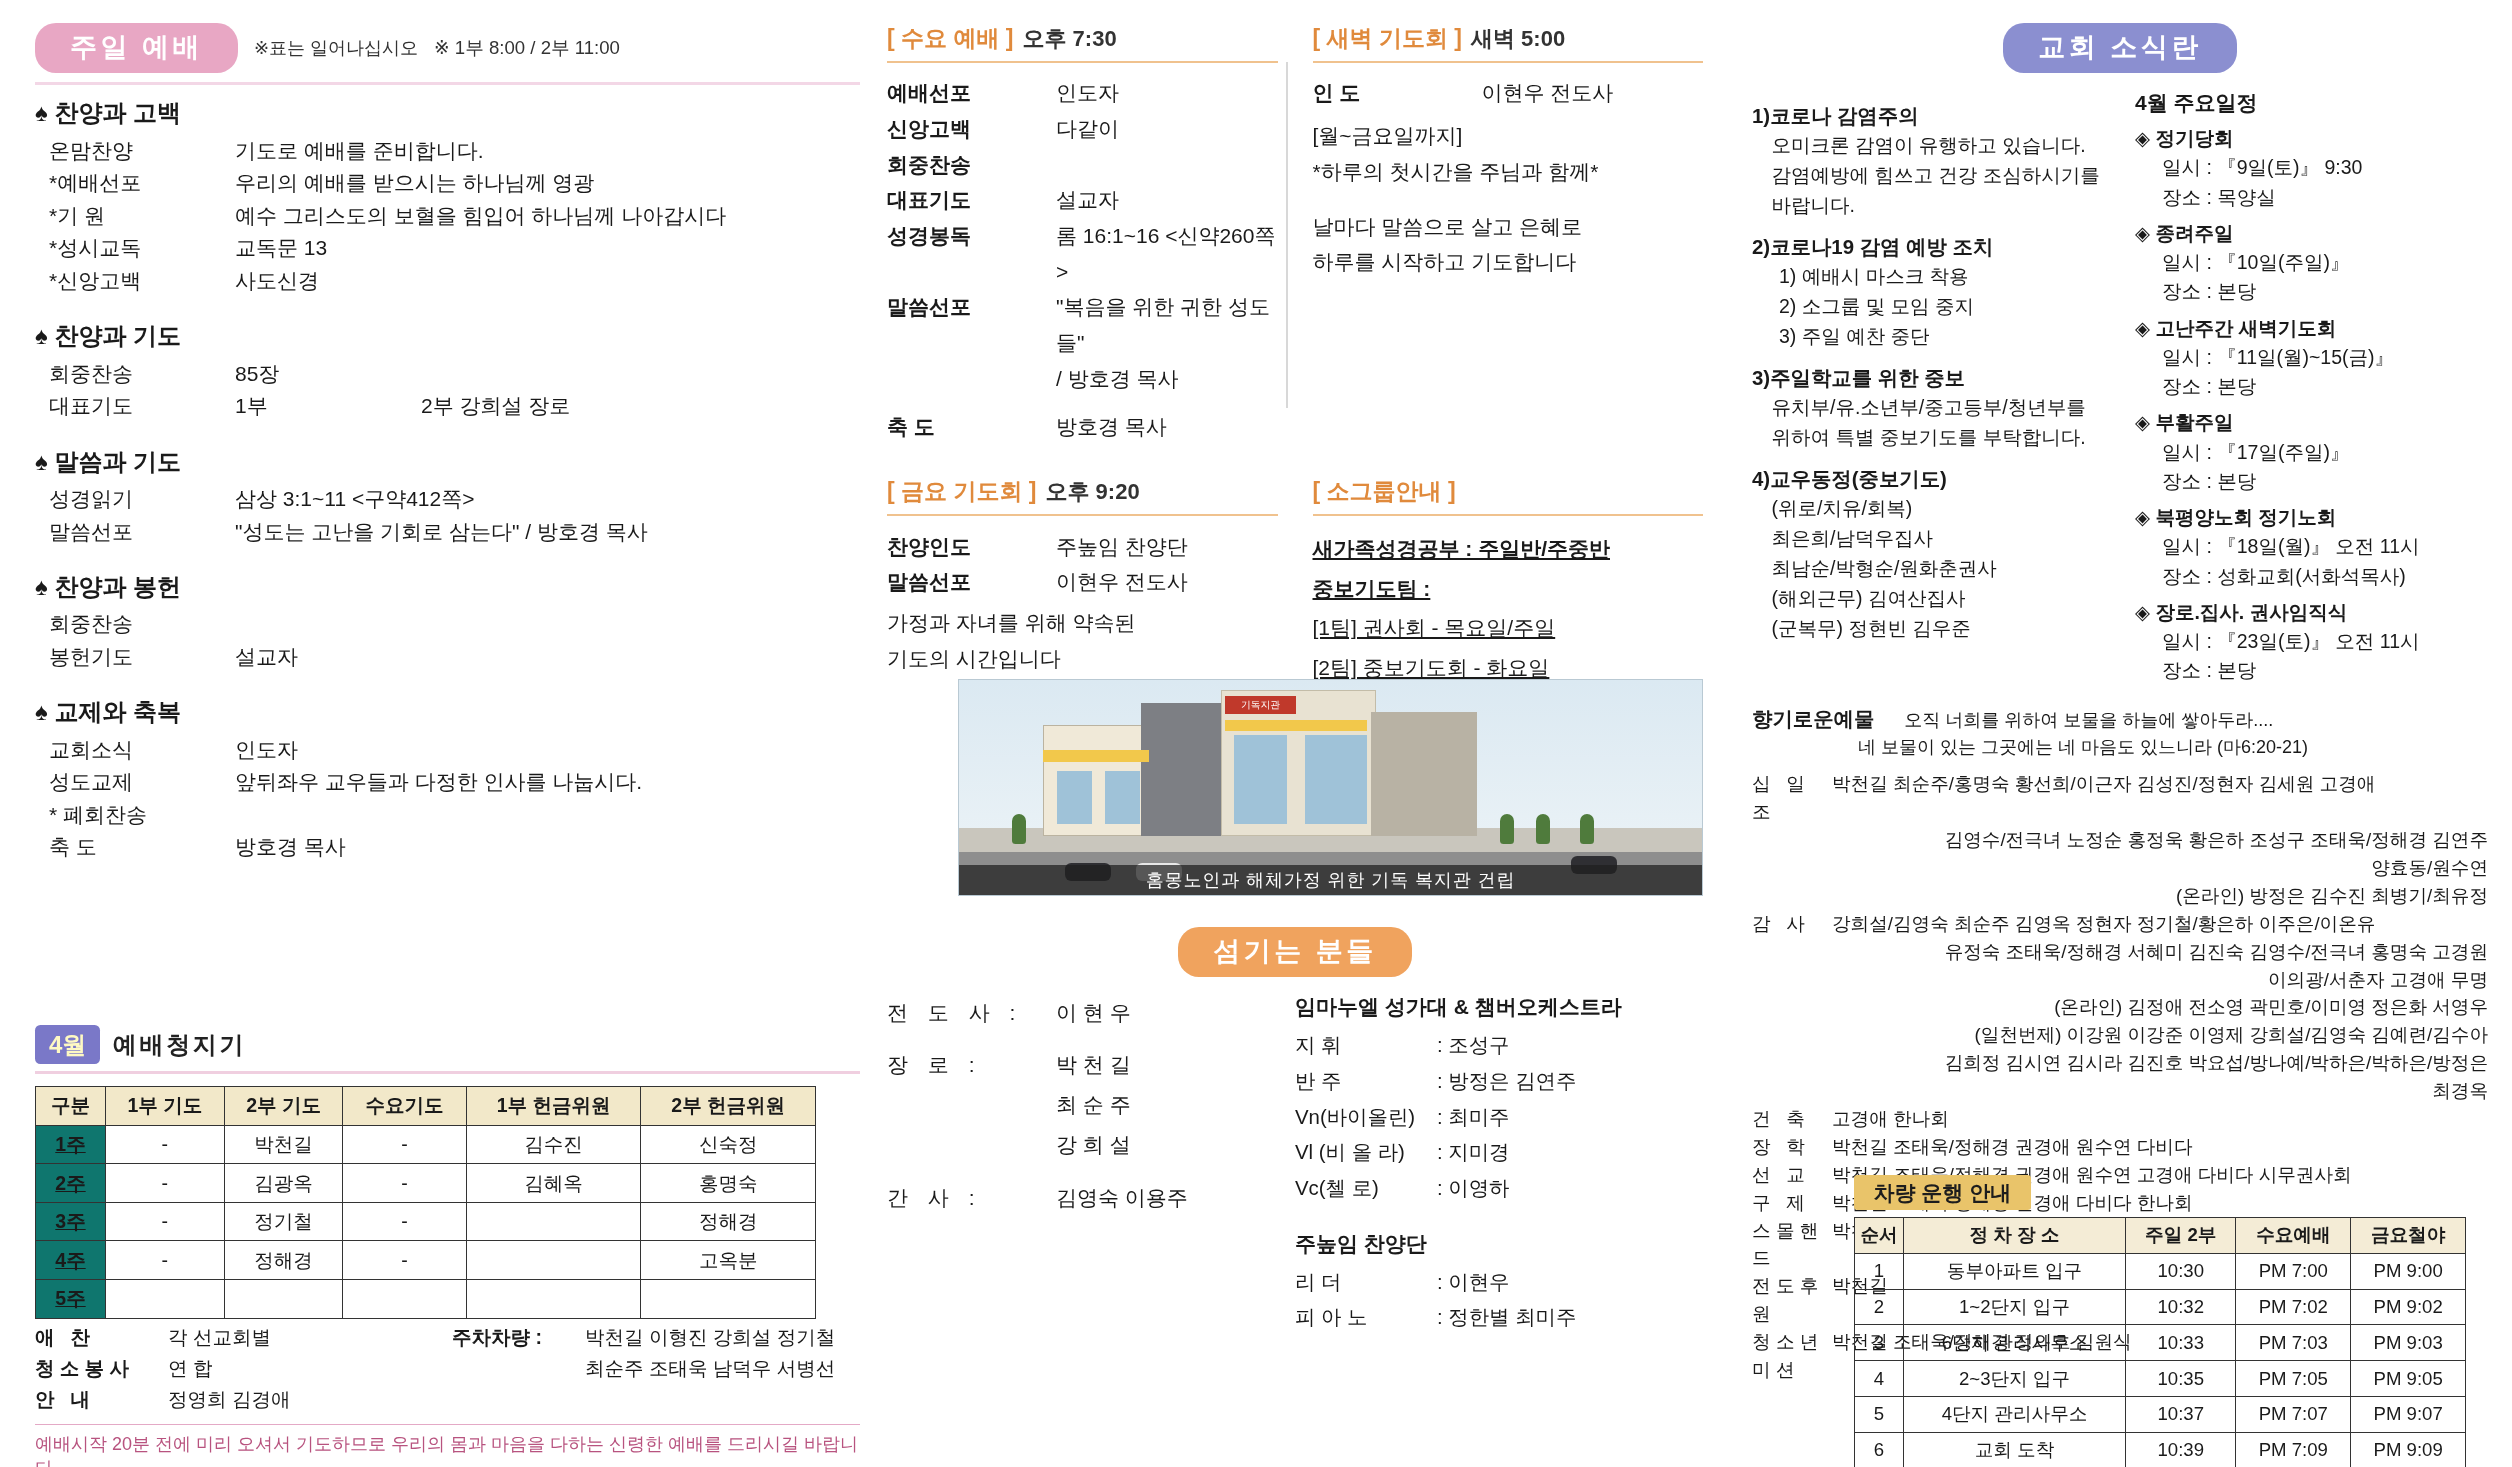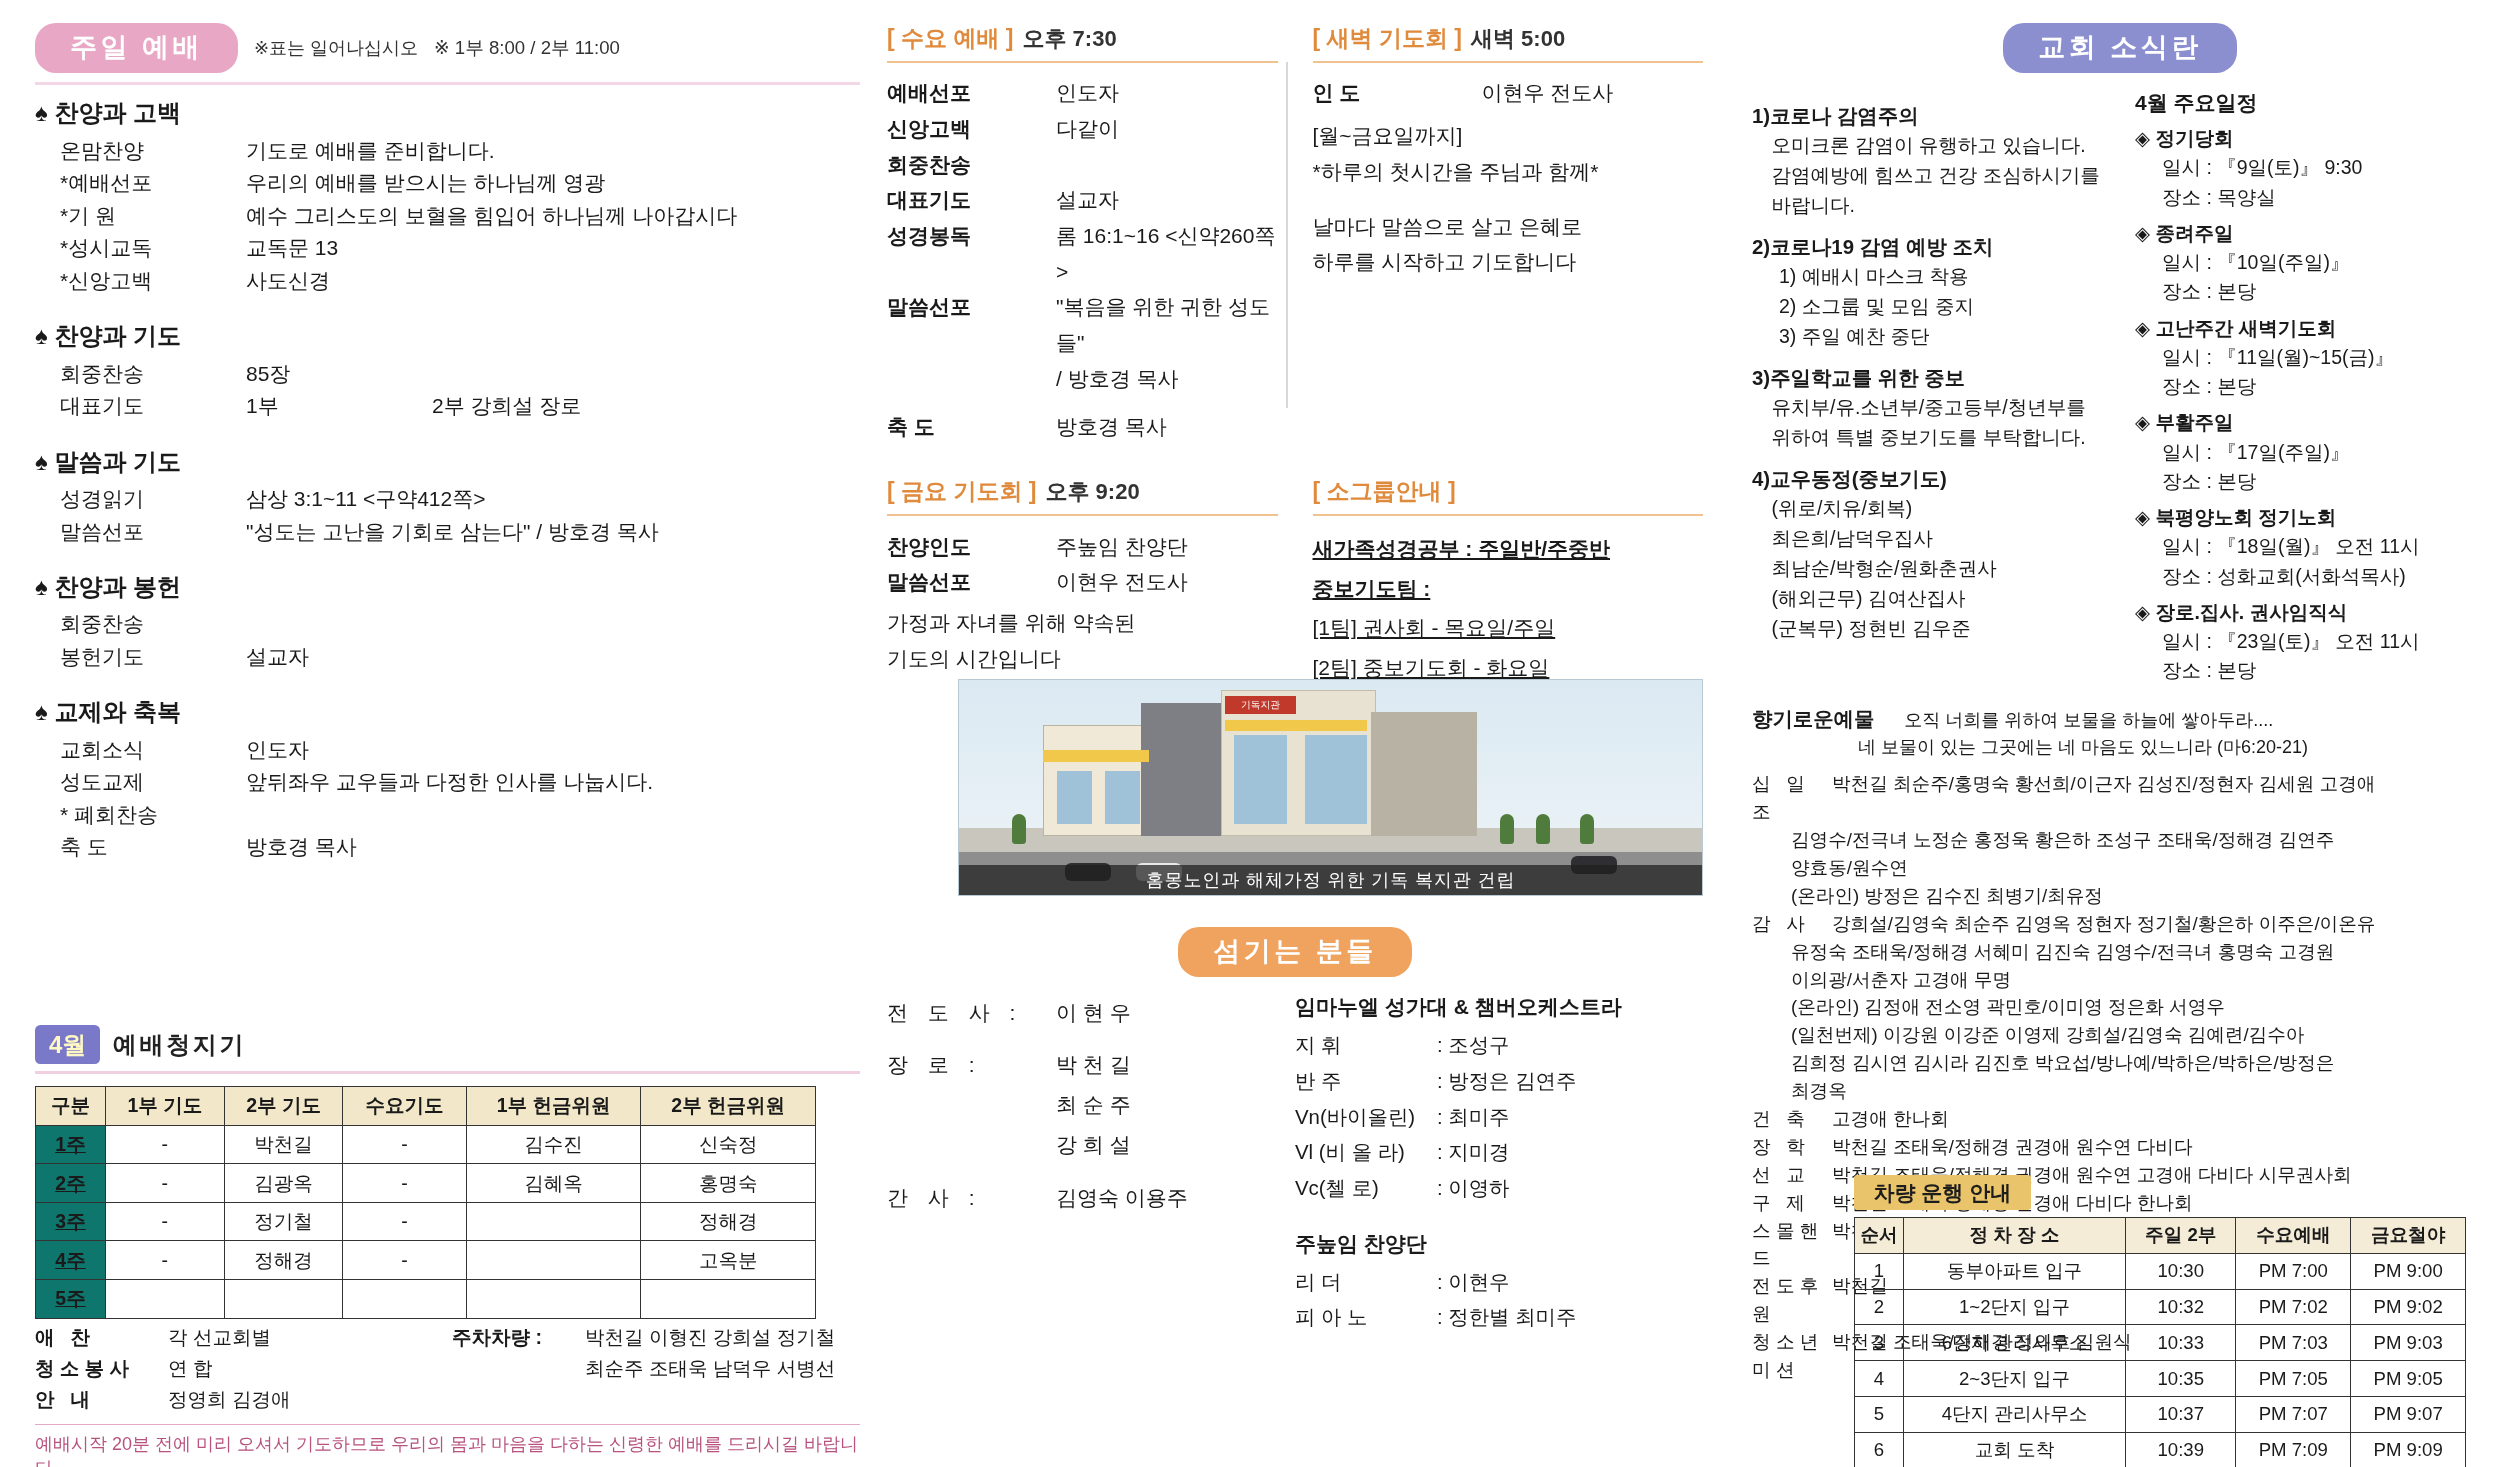--- a/index.html
+++ b/index.html
@@ -34,21 +34,21 @@
   #left { left: 35px; top: 23px; width: 825px; }
   #left .topline { display:flex; align-items:center; gap:16px; }
   #left .starnote { font-size: 18px; color:#333; }
   #left .times { font-size: 18.6px; color:#333; }
   .rule { height:2.7px; background:#f3d7e6; margin:9px 0 12.4px 0; }
 
   .block { margin-bottom: 23px; }
   .blk-head { font-size: 24px; font-weight:bold; margin-bottom:5.3px; }
   .lines { margin-left: 14px; }
   .ln { display:flex; font-size: 21px; line-height: 1.55; }
-  .ln .a { width: 186px; flex:0 0 186px;margin-left:11px; }
+  .ln .a { width: 186px; flex:0 0 186px; }
   .ln .b { flex:1; }
   .ln .c { width: 186px; flex:0 0 186px; }
 
   
   #sched { left: 35px; top: 1025px; width: 825px; }
   .monthpill { display:flex; align-items:center; gap:12.4px; }
   .monthbox {
     background:#7a78c8; color:#fef9c3; font-weight:bold; font-size:24px;
     padding:3.5px 14px; border-radius:5.3px;
   }
@@ -124,21 +124,21 @@
   .rtxt { font-size:19.5px; line-height:1.55; margin-left:19.5px; }
   .rlist { font-size:19.5px; line-height:1.55; margin-left:27px; }
   .dia { font-size:19.5px; line-height:1.5; }
   .dia .d { margin-top:7px; font-weight:bold; }
   .dia .s { margin-left:27px; font-weight:normal;}
   .prayer { margin-top:18px; font-size:18.6px; line-height:1.5; }
   .prayer .ph { font-weight:bold; font-size:20.4px; }
   .prayer .pl { display:flex; }
   .prayer .pk { width:80px; flex:0 0 80px; letter-spacing:5.3px; }
   .prayer .pv { flex:1; }
-  .indent { margin-left:39px; }
+  .indent { margin-left:39px;text-align:right; }
 
   
   #veh { position:absolute; left:1854px; top:1175px; width:634px; }
   .vehpill { background:#e9c46a; color:#1d1d1d; font-weight:bold; font-size:21px; display:inline-block; padding:3.5px 19.5px; border-radius:3.5px;}
   table.veh { border-collapse:collapse; width:612px; font-size:18.6px; margin-top:7px;}
   table.veh th, table.veh td { border:0.9px solid #333; text-align:center; padding:4.4px 3.5px; height:30px;}
   table.veh th { background:#f4ecd6; font-weight:bold; }
   table.veh td.n { width:49px; }
   table.veh td.p { width:222px; }
 </style>

